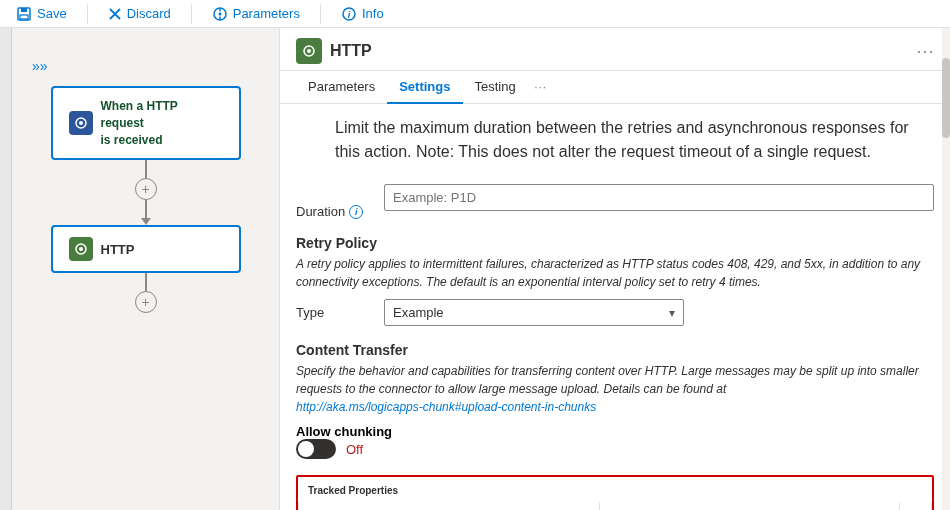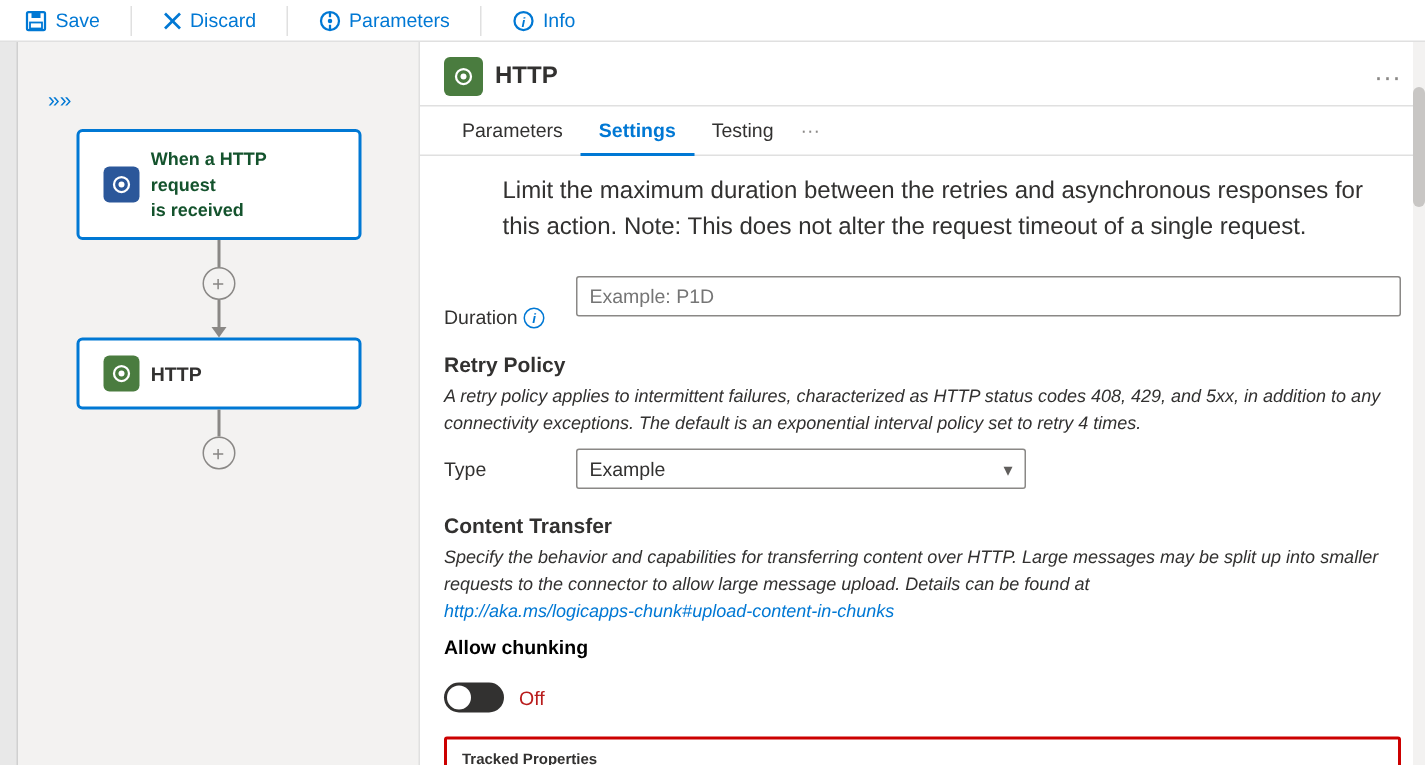--- a/index.html
+++ b/index.html
@@ -293,21 +293,21 @@
         </div>
       </div>
 
       <div class="section-title">Content Transfer</div>
       <p class="section-desc">
         <span>Specify the behavior and capabilities for transferring content over HTTP. Large messages may be split up into smaller requests to the connector to allow large message upload. Details can be found at</span>
         <br>
         <a class="link">http://aka.ms/logicapps-chunk#upload-content-in-chunks</a>
       </p>
 
-      <div style="margin-bottom:16px;">
+      <div style="margin-bottom:0;">
         <span style="font-weight:700;font-size:13px;">Allow chunking</span>
       </div>
       <div class="toggle-row">
         <div class="toggle">
           <div class="toggle-knob"></div>
         </div>
         <span class="toggle-label">Off</span>
       </div>
 
       <div class="tracked-box">

